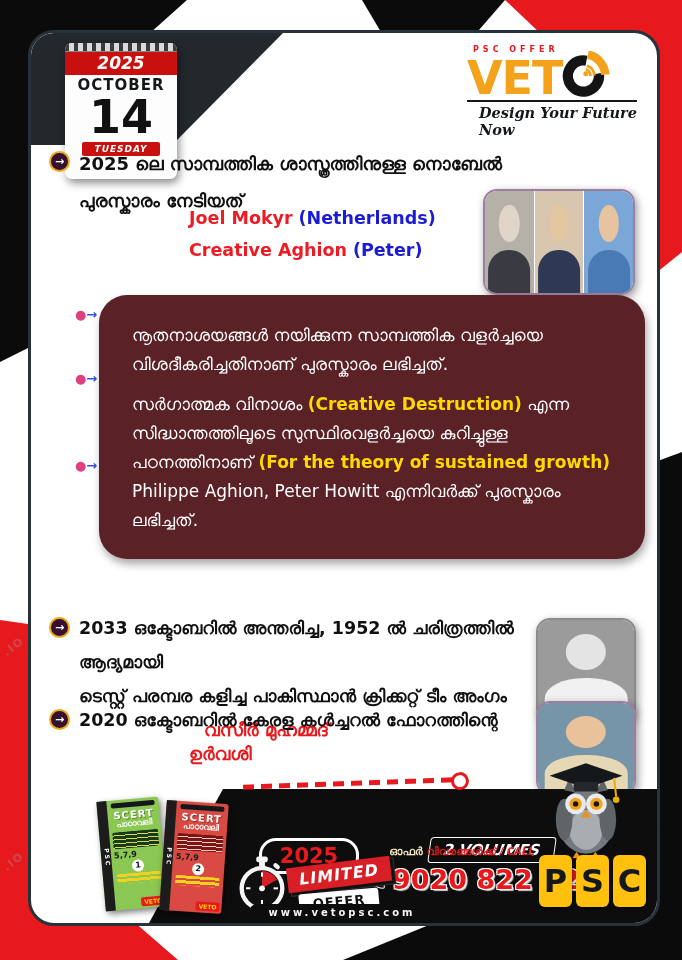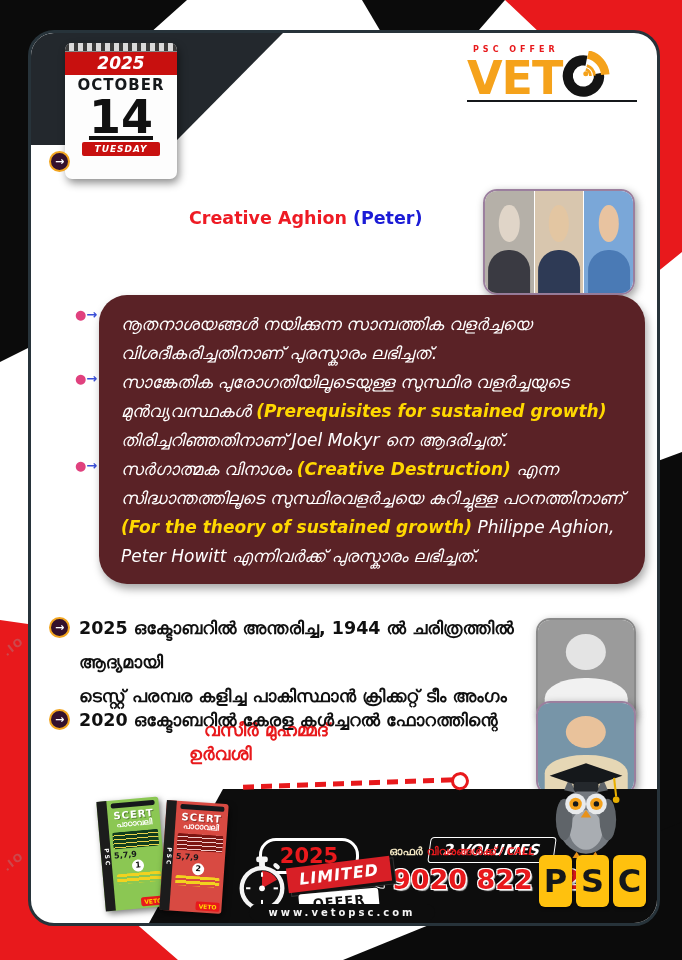--- a/index.html
+++ b/index.html
@@ -23,21 +23,21 @@
     clip-path:polygon(0 0,100% 0,56% 100%,0 100%);border-top-left-radius:22px;}
 
   
   .calendar{position:absolute;left:34px;top:10px;width:112px;height:136px;background:#fdfdfd;
     border-radius:7px;box-shadow:2px 4px 8px rgba(0,0,0,.45);overflow:hidden;}
   .cal-binding{height:8px;background:repeating-linear-gradient(90deg,#3a3a3a 0 4px,#d9d9d9 4px 9px);
     border-bottom:1px solid #888;}
   .cal-year{background:#c8100f;color:#fff;font-weight:bold;font-size:17px;text-align:center;
     padding:1px 0 2px;font-style:italic;}
   .cal-month{color:#15181b;font-weight:bold;font-size:15px;text-align:center;letter-spacing:1px;margin-top:1px;}
-  .cal-day{color:#111;font-weight:900;font-size:46px;line-height:46px;text-align:center;text-decoration:underline;}
+  .cal-day{color:#111;font-weight:900;font-size:46px;line-height:46px;text-align:center;}
   .cal-weekday{margin:2px auto 0;width:78px;background:#c8100f;color:#fff;font-size:9px;font-weight:bold;
     text-align:center;letter-spacing:1px;padding:2px 0;border-radius:2px;font-style:italic;}
 
   
   .title{position:absolute;left:168px;top:16px;width:290px;}
   .title-current{color:#e8191c;font-weight:900;font-size:47px;line-height:50px;letter-spacing:1px;
     text-shadow:3px 3px 0 rgba(40,40,40,.55);}
   .title-affairs{color:#171717;font-weight:900;font-size:37px;line-height:40px;letter-spacing:2px;
     margin-left:66px;margin-top:-2px;text-shadow:2px 2px 0 rgba(120,120,120,.3);}
 
@@ -84,21 +84,21 @@
   .p-a{--skin:#e0d5c8;--suit:#3a3a42;background:#b5b0a8;}
   .p-b{--skin:#e3c6a2;--suit:#2e3a55;background:#d8c6ae;border-left:1px solid #fff;border-right:1px solid #fff;}
   .p-c{--skin:#e8c3a0;--suit:#4a7ab5;background:#7aa7d8;}
   .p-cric{--skin:#e4e4e4;--suit:#f1f1f1;background:#9b9b9b;}
   .p-act{--skin:#e9c29b;--suit:#e6d7b5;background:#7795a8;}
 
   
   .detail-box{position:absolute;left:68px;top:262px;width:506px;background:#5a2226;border-radius:28px;
     padding:15px 18px 13px 22px;color:#fff;font-size:17px;line-height:29px;
     box-shadow:2px 5px 9px rgba(0,0,0,.35);}
-  .detail-box p{margin:0;font-style:italic;}
+  .detail-box p{margin:11px;}
   .detail-box .en{color:#ffd800;font-weight:600;}
   .sub-marker{position:absolute;left:44px;font-size:13px;font-weight:bold;letter-spacing:0;}
   .sub-dot{color:#e0417e;}
   .sub-arr{color:#3a4fd8;}
   .sm1{top:274px}.sm2{top:338px}.sm3{top:425px}
 
   
   .banner-black{position:absolute;left:118px;top:756px;width:508px;height:134px;background:#0d0d0d;
     clip-path:polygon(74px 0,100% 0,100% 100%,0 100%);}
   .scribble{position:absolute;left:212px;top:748px;width:212px;height:5px;
@@ -207,52 +207,59 @@
         <span class="veto-letters">VET</span>
         <svg class="veto-o" width="50" height="50" viewBox="0 0 64 64">
           <circle cx="30" cy="32" r="20" fill="none" stroke="#141414" stroke-width="13" stroke-dasharray="101 25" transform="rotate(-10 30 32)"></circle>
           <circle cx="33" cy="29" r="3.2" fill="#f5a21b"></circle>
           <circle cx="30" cy="32" r="9" fill="none" stroke="#f5a21b" stroke-width="3.5" stroke-dasharray="11 46" transform="rotate(-70 30 32)"></circle>
           <circle cx="30" cy="32" r="14" fill="none" stroke="#f5a21b" stroke-width="3.5" stroke-dasharray="17 71" transform="rotate(-72 30 32)"></circle>
           <circle cx="30" cy="32" r="28" fill="none" stroke="#f5a21b" stroke-width="11" stroke-dasharray="36 140" transform="rotate(-78 30 32)"></circle>
         </svg>
       </div>
       <div class="veto-rule"></div>
+      <div class="veto-slogan">Design Your Future Now</div>
     </div>
 
     <div class="q q1">
       <span class="badge">→</span>
+      <div class="q-text">
+        <div>2025 ലെ സാമ്പത്തിക ശാസ്ത്രത്തിനുള്ള നൊബേൽ</div>
+        <div>പുരസ്കാരം നേടിയത്</div>
+      </div>
     </div>
 
     <div class="winners">
+      <div class="winner-row">
+        <span class="w-name">Joel Mokyr</span><span class="w-country">(Netherlands)</span>
+      </div>
       <div class="winner-row">
         <span class="w-name">Creative Aghion</span><span class="w-country">(Peter)</span>
       </div>
     </div>
 
     <div class="photo photo1">
       <div class="person p-a"></div>
       <div class="person p-b"></div>
       <div class="person p-c"></div>
     </div>
 
     <span class="sub-marker sm1"><span class="sub-dot">●</span><span class="sub-arr">→</span></span>
     <span class="sub-marker sm2"><span class="sub-dot">●</span><span class="sub-arr">→</span></span>
     <span class="sub-marker sm3"><span class="sub-dot">●</span><span class="sub-arr">→</span></span>
 
     <div class="detail-box">
       <p><span>നൂതനാശയങ്ങൾ നയിക്കുന്ന സാമ്പത്തിക വളർച്ചയെ വിശദീകരിച്ചതിനാണ് പുരസ്കാരം ലഭിച്ചത്.</span></p>
-      <p><span>സാങ്കേതിക പുരോഗതിയിലൂടെയുള്ള സുസ്ഥിര വളർച്ചയുടെ മുൻവ്യവസ്ഥകൾ</span> <span class="en">(Prerequisites for sustained growth)</span> <span>തിരിച്ചറിഞ്ഞതിനാണ് Joel Mokyr നെ ആദരിച്ചത്.</span></p>
       <p><span>സർഗാത്മക വിനാശം</span> <span class="en">(Creative Destruction)</span> <span>എന്ന സിദ്ധാന്തത്തിലൂടെ സുസ്ഥിരവളർച്ചയെ കുറിച്ചുള്ള പഠനത്തിനാണ്</span> <span class="en">(For the theory of sustained growth)</span> <span>Philippe Aghion, Peter Howitt എന്നിവർക്ക് പുരസ്കാരം ലഭിച്ചത്.</span></p>
     </div>
 
     <div class="q q2">
       <span class="badge">→</span>
       <div class="q-text">
-        <div>2025 ഒക്ടോബറിൽ അന്തരിച്ച, 1944 ൽ ചരിത്രത്തിൽ ആദ്യമായി</div>
+        <div>2033 ഒക്ടോബറിൽ അന്തരിച്ച, 1952 ൽ ചരിത്രത്തിൽ ആദ്യമായി</div>
         <div>ടെസ്റ്റ് പരമ്പര കളിച്ച പാകിസ്ഥാൻ ക്രിക്കറ്റ് ടീം അംഗം</div>
         <div class="answer answer2">വസീർ മുഹമ്മദ്</div>
       </div>
     </div>
     <div class="photo photo2">
       <div class="person p-cric"></div>
     </div>
 
     <div class="q q3">
       <span class="badge">→</span>

